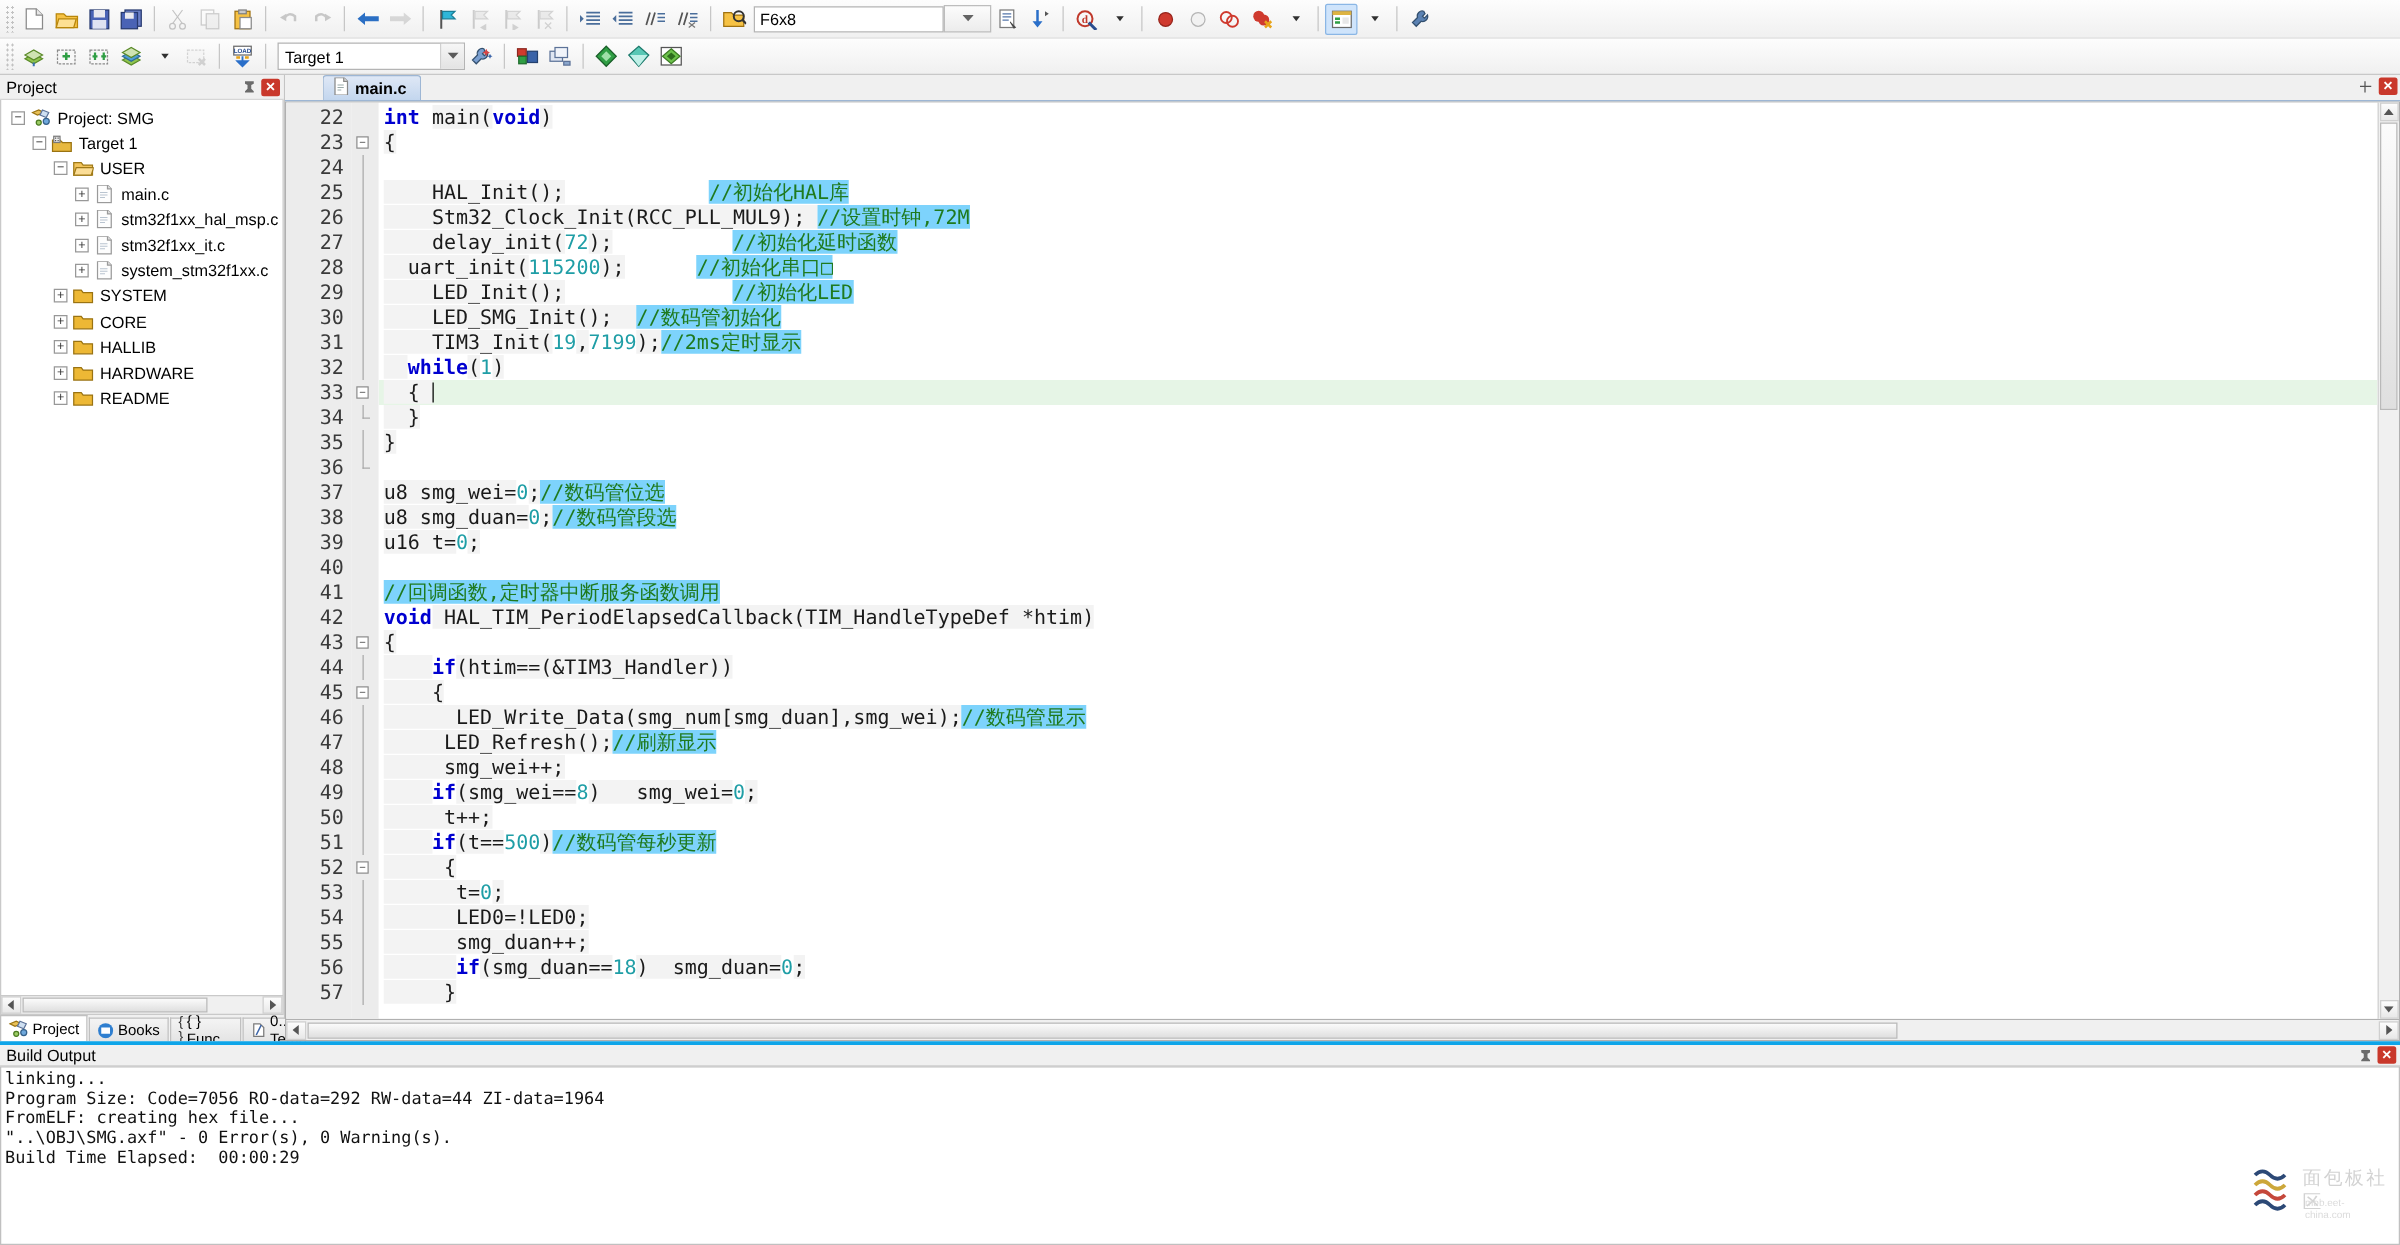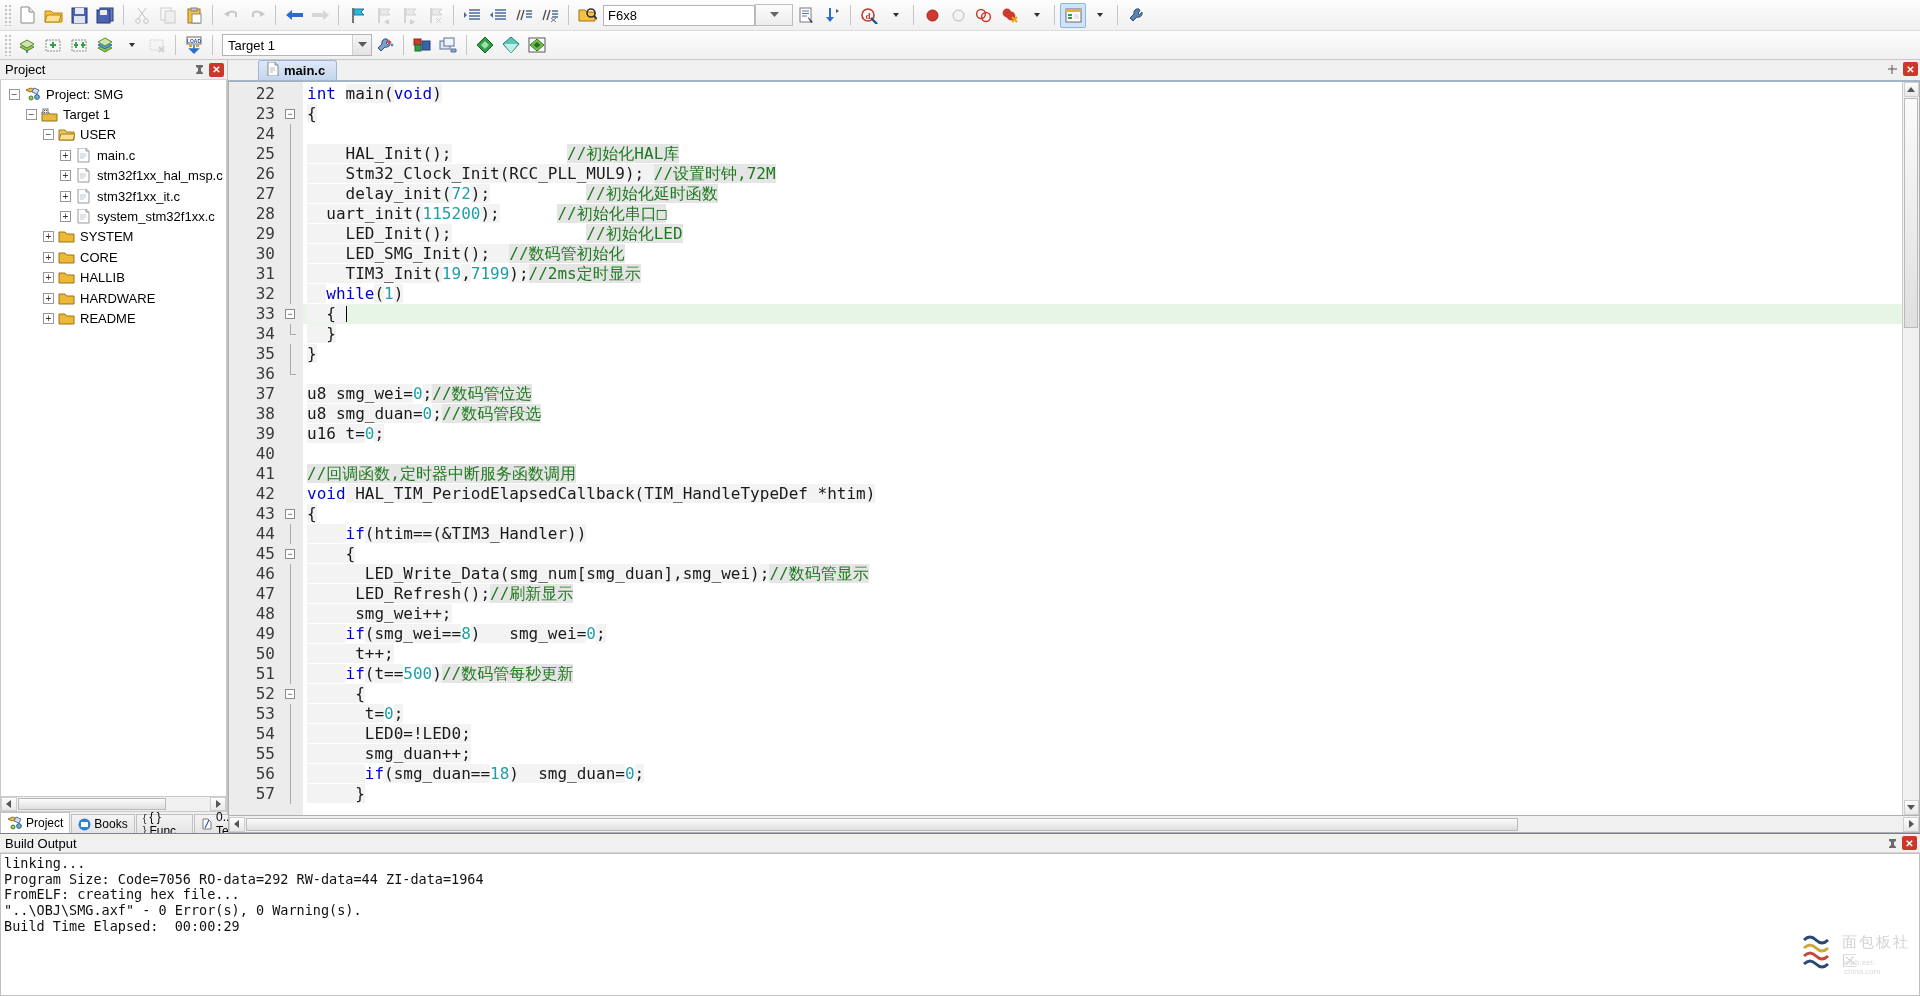--- a/index.html
+++ b/index.html
@@ -97,40 +97,40 @@
   .fline { height:20px; position:relative; }
   .fbox { position:absolute; left:4px; top:5px; width:10px;height:10px;border:1px solid #8c8c8c;
           background:#fff; font-size:9px; line-height:8px; text-align:center; color:#444; }
   .fvline { position:absolute; left:8.5px; top:0; width:1px; height:20px; background:#a9a9a9; }
   .fend { position:absolute; left:8.5px; top:0; width:6px; height:11px; border-left:1px solid #a9a9a9;
           border-bottom:1px solid #a9a9a9; }
   .code { flex:1 1 auto; padding-top:2px; font-family:"DejaVu Sans Mono", monospace;
           font-size:16px; min-width:0; overflow:hidden; background:#fff; position:relative;}
   .cline { height:20px; line-height:20px; white-space:pre; padding-left:4px; }
   .cline.cur { background:#e6f5e6; }
-  .kw { color:#0000d0; font-weight:normal; }
+  .kw { color:#0000d0; font-weight:bold; }
   .num { color:#1f9ea6; }
-  .cmt { color:#1f7a1f; background:#e5e5e5; }
+  .cmt { color:#1f7a1f; background:#7dd3fc; }
   .plain { color:#1a1a1a; background:#f3f3f3; }
   .caret-ins { display:inline-block; width:1px; height:16px; background:#000; vertical-align:-3px; }
 
   .vsb { width:17px; background:#f0f0f0; border-left:1px solid #cdcdcd; display:flex;
          flex-direction:column; align-items:center; flex:0 0 auto; }
   .vsb .ar { width:15px;height:15px;display:flex;align-items:center;justify-content:center;
              background:linear-gradient(#fdfdfd,#e8e8e8); border:1px solid #cfcfcf; }
   .vsb .thumb { width:14px; background:linear-gradient(#fbfbfb,#dfdfdf); border:1px solid #b9b9b9; margin-top:1px;}
   .ed-hsb { height:17px; background:#f0f0f0; display:flex; align-items:center; border:1px solid #b0b0b0; border-top:none;}
   .ed-hsb .ar { width:16px;height:15px;display:flex;align-items:center;justify-content:center;
                 background:linear-gradient(#fdfdfd,#e8e8e8);border:1px solid #cfcfcf;}
   .ed-hsb .thumbh { height:13px; background:linear-gradient(#fbfbfb,#dfdfdf); border:1px solid #b9b9b9; }
 
   
   #buildpane { flex:0 0 auto; height:163px; display:flex; flex-direction:column; background:#f0f0f0; }
   .bo-title { height:20px; display:flex; align-items:center; justify-content:space-between;
-              padding-left:5px; font-size:13px; border-top:1px solid #0ea5e9; border-bottom:1px solid #d6d6d6;}
+              padding-left:5px; font-size:13px; border-top:3px solid #0ea5e9; border-bottom:1px solid #d6d6d6;}
   .bo-body { flex:1 1 auto; background:#fff; border:1px solid #c0c0c0; overflow:hidden;
              font-family:"DejaVu Sans Mono", monospace; font-size:13.5px; line-height:15.7px;
              padding:2px 0 0 3px; color:#111; position:relative; }
   .bo-line { white-space:pre; }
 
   
   #statusbar { height:17px; flex:0 0 auto; display:flex; align-items:center;
                background:#f0f0f0; border-top:1px solid #cfcfcf; font-size:12px; }
   .sb-cell { height:16px; display:flex; align-items:center; padding:0 8px;
              border-left:1px solid #d3d3d3; }

